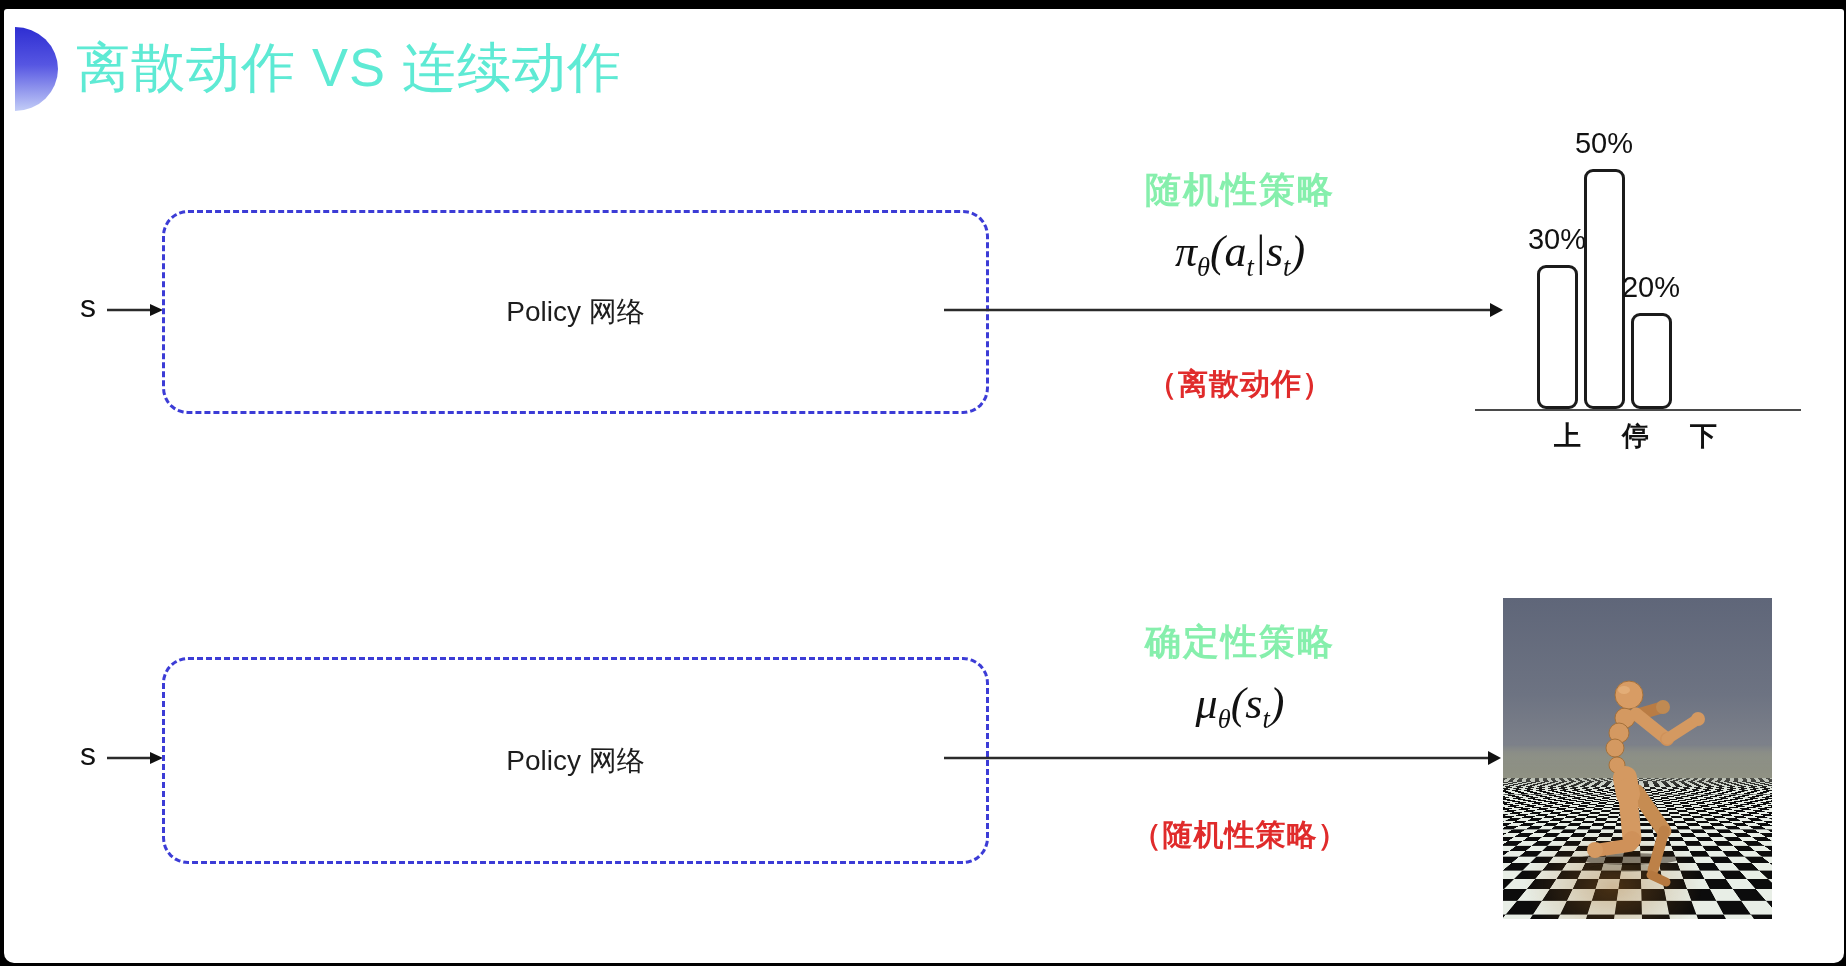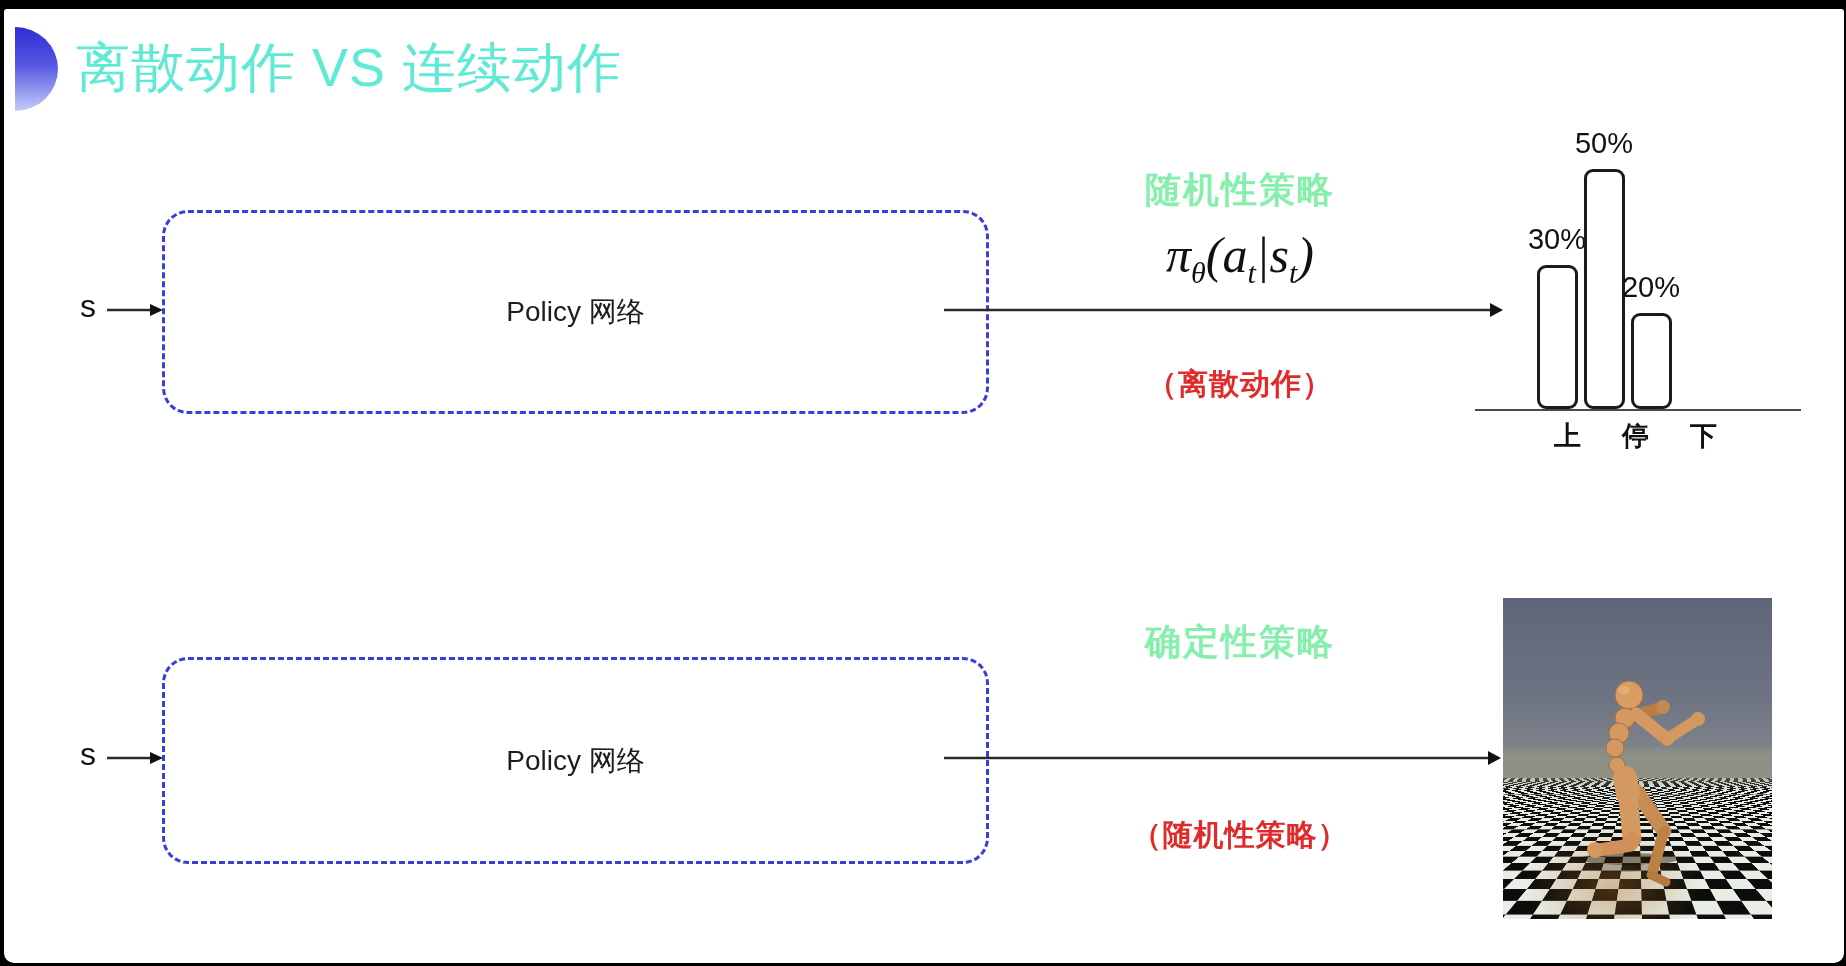--- a/index.html
+++ b/index.html
@@ -41,21 +41,21 @@
   .arrow{position:absolute;}
   .arrow line{stroke:#2b2b2b;stroke-width:2.5;}
   .arrow polygon{fill:#111;}
 
   .center-col{position:absolute;left:1040px;width:400px;text-align:center;}
   .policy-type{font-size:36px;font-weight:600;color:#86efac;letter-spacing:2px;}
   .pt1{top:166px;}
   .pt2{top:618px;}
   .formula{
     font-family:"Liberation Serif","DejaVu Serif",serif;font-style:italic;
-    font-size:50px;color:#111;
+    font-size:44px;color:#111;
   }
   .formula sub{font-size:0.6em;font-style:italic;}
   .f1{top:226px;}
   .f2{top:678px;}
   .action-note{font-size:30px;font-weight:600;color:#e02b2b;letter-spacing:1px;}
   .n1{top:364px;}
   .n2{top:815px;}
 
   
   .bar-chart{position:absolute;left:1475px;top:100px;width:326px;height:356px;}
@@ -155,20 +155,21 @@
     <span class="box-label">Policy 网络</span>
   </div>
 
   <svg class="arrow" style="left:944px;top:750px;" width="558" height="16" viewBox="0 0 558 16">
     <line x1="0" y1="8" x2="544" y2="8"></line>
     <polygon points="544,1 557,8 544,15"></polygon>
   </svg>
 
   <div class="center-col policy-type pt2">确定性策略</div>
 
+  <div class="center-col formula f2"><span>μ</span><sub>θ</sub><span>(s</span><sub>t</sub><span>)</span></div>
 
   <div class="center-col action-note n2">（随机性策略）</div>
 
   <div class="scene">
     <div class="floor"></div>
     <div class="haze"></div>
     <div class="glow"></div>
     <svg class="robot-svg" width="269" height="321" viewBox="0 0 269 321">
       <ellipse cx="126" cy="261" rx="50" ry="6" fill="rgba(25,16,6,0.45)"></ellipse>
       <ellipse cx="120" cy="270" rx="34" ry="4" fill="rgba(25,16,6,0.22)"></ellipse>

